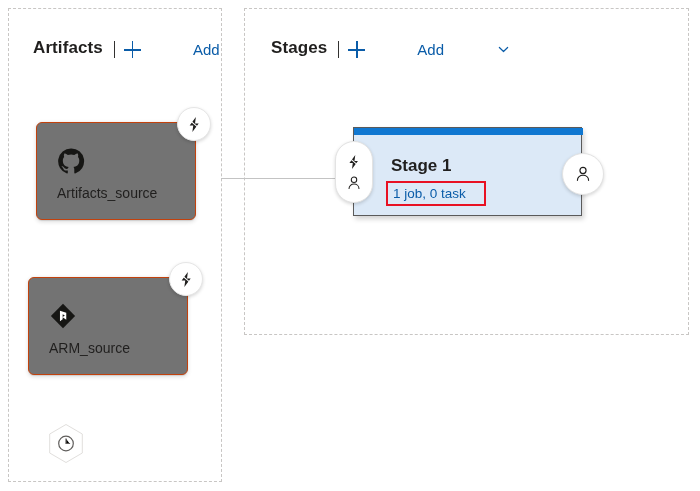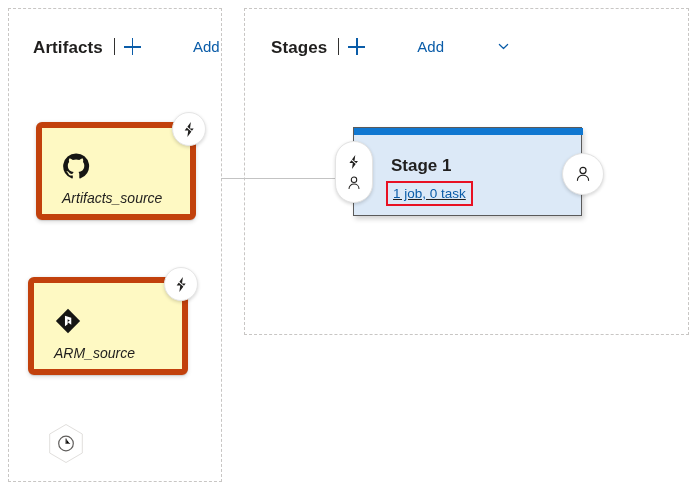--- a/index.html
+++ b/index.html
@@ -33,21 +33,21 @@
     left: 244px;
     top: 8px;
     width: 445px;
     height: 327px;
   }
 
   
   .panel-header {
     position: absolute;
     display: flex;
-    align-items: flex-start;
+    align-items: flex-end;
     white-space: nowrap;
   }
   #artifacts-header { left: 33px; top: 38px; }
   #stages-header    { left: 271px; top: 38px; }
 
   .panel-title {
     font-size: 17px;
     font-weight: 600;
     color: #201f1e;
     letter-spacing: 0.1px;
@@ -93,26 +93,25 @@
     margin-left: 9px;
     flex: none;
   }
   .chevron-down svg { display: block; }
 
   
   .artifact-card {
     position: absolute;
     width: 160px;
     height: 98px;
-    background: #fef9c3;
-    border: 6px solid #c2410c;
+    background: #737373;
+    border: 1px solid #c2410c;
     border-radius: 6px;
     box-shadow: 0 1.6px 4px rgba(0,0,0,0.13), 0 0.3px 1px rgba(0,0,0,0.10);
     box-sizing: border-box;
-    font-style: italic;
   }
   #artifact-card-1 { left: 36px; top: 122px; }
   #artifact-card-2 { left: 28px; top: 277px; }
 
   .artifact-icon {
     position: absolute;
     left: 20px;
     top: 24px;
     width: 28px;
     height: 28px;
@@ -213,23 +212,22 @@
     font-size: 17px;
     font-weight: 600;
     color: #201f1e;
     white-space: nowrap;
   }
   .stage-meta-wrap {
     position: absolute;
     left: 32px;
     top: 53px;
     border: 2px solid #e81123;
-    padding: 1px 5px 2px 5px;
-    box-sizing: border-box;
-    text-decoration: underline;
+    padding: 1px 18px 2px 5px;
+    box-sizing: border-box;
   }
   .stage-meta {
     font-size: 13.5px;
     color: #0a5ca8;
     cursor: pointer;
     white-space: nowrap;
   }
 
   
   #stage-pre-badge {

